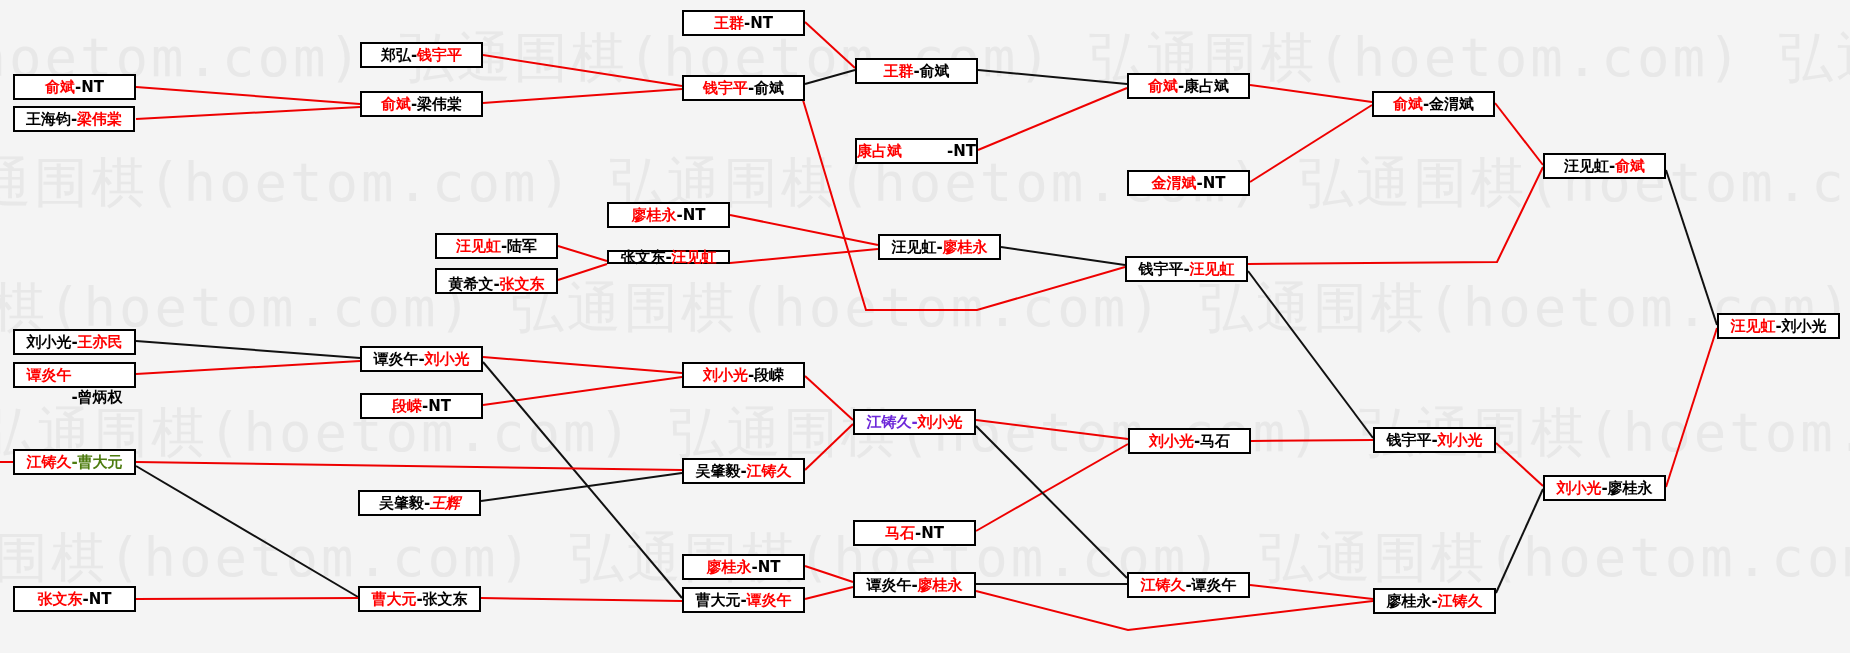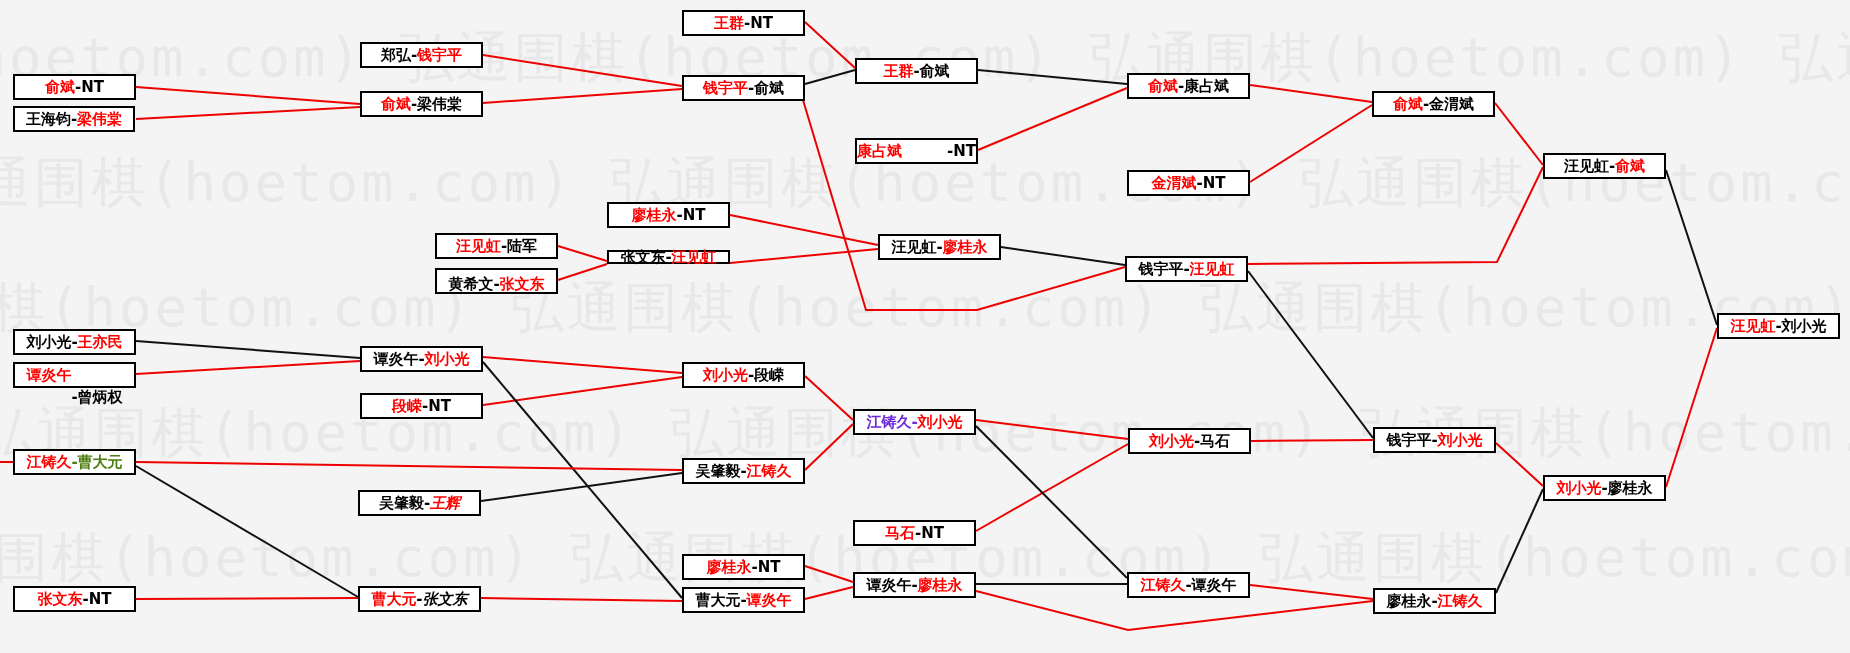--- a/index.html
+++ b/index.html
@@ -140,21 +140,21 @@
       <div class="match-box" style="left: 360px; top: 393px; width: 123px; height: 26px;">
         <span class="t-win" style="color: rgb(255, 0, 0); font-family: Liberation Serif, serif;">段嵘</span>
         <span class="t-norm" style="color: rgb(0, 0, 0);">-NT</span>
       </div>
       <div class="match-box" style="left: 358px; top: 490px; width: 123px; height: 26px;">
         <span class="t-norm" style="color: rgb(0, 0, 0);">吴肇毅-</span>
         <span class="t-win" style="color: rgb(255, 0, 0); font-style: italic;">王辉</span>
       </div>
       <div class="match-box" style="left: 358px; top: 586px; width: 123px; height: 26px;">
         <span class="t-win" style="color: rgb(255, 0, 0);">曹大元</span>
-        <span class="t-norm" style="color: rgb(0, 0, 0); font-style: italic;">-张文东</span>
+        <span class="t-norm" style="color: rgb(0, 0, 0);">-张文东</span>
       </div>
       <div class="match-box" style="left: 435px; top: 233px; width: 123px; height: 26px;">
         <span class="t-win" style="color: rgb(255, 0, 0);">汪见虹</span>
         <span class="t-norm" style="color: rgb(0, 0, 0); text-align: right;">-陆军</span>
       </div>
       <div class="match-box" style="left: 435px; top: 268px; width: 123px; height: 26px; align-items: flex-end;">
         <span class="t-norm" style="color: rgb(0, 0, 0);">黄希文-</span>
         <span class="t-win" style="color: rgb(255, 0, 0);">张文东</span>
       </div>
       <div class="match-box" style="left: 607px; top: 202px; width: 123px; height: 26px;">

